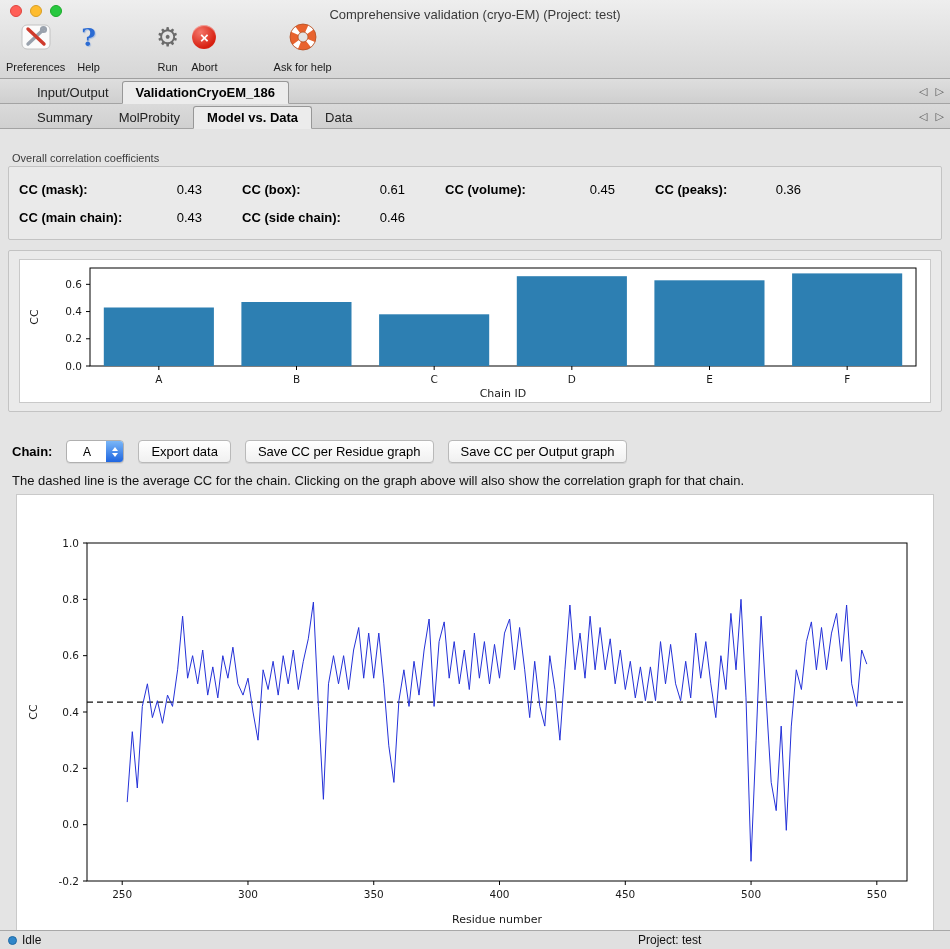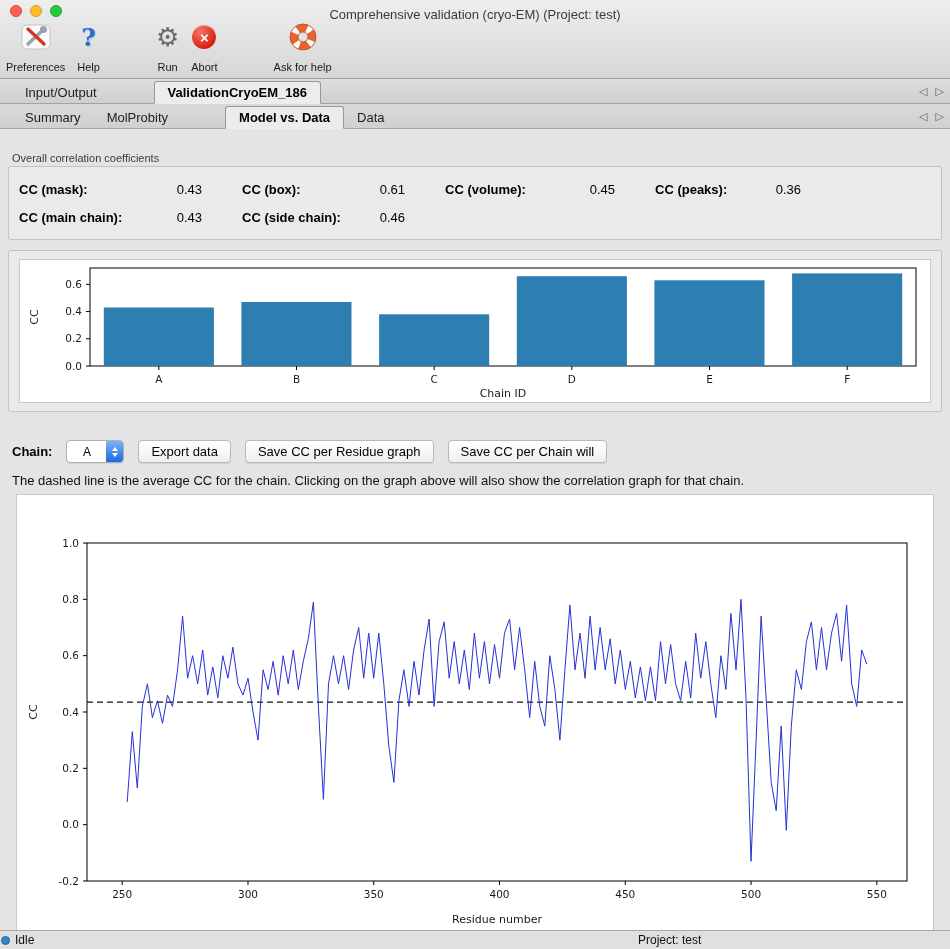--- a/index.html
+++ b/index.html
@@ -20,26 +20,26 @@
   .toolbar{display:flex;align-items:flex-end;padding:3px 6px 5px;height:48px;}
   .tb-item{display:flex;flex-direction:column;align-items:center;margin-right:12px;cursor:default;}
   .tb-item.gap{margin-left:44px;}
   .tb-icon{height:30px;display:flex;align-items:center;justify-content:center;}
   .tb-label{font-size:11px;color:#1a1a1a;margin-top:9px;white-space:nowrap;}
   .help-q{color:#2b6bd3;font-size:25px;font-weight:bold;font-family:"DejaVu Serif",serif;text-shadow:1px 1px 1px #aabede;}
   .gear-glyph{font-size:26px;color:#6b6b6b;line-height:26px;}
   .abort-circle{width:24px;height:24px;border-radius:50%;background:radial-gradient(circle at 35% 30%,#f4766a,#d71f10 70%);
     color:#fff;font-weight:bold;font-size:15px;display:flex;align-items:center;justify-content:center;box-shadow:inset 0 1px 1px rgba(255,255,255,.5);}
   
-  .tabbar{height:24px;display:flex;align-items:flex-end;padding-left:12px;position:relative;
+  .tabbar{height:24px;display:flex;align-items:flex-end;padding-left:24px;position:relative;
     background:linear-gradient(#dedede,#cfcfcf);border-bottom:1px solid #a3a3a3;}
   .tabbar.sub{background:linear-gradient(#dadada,#d0d0d0);}
   .tab{height:21px;line-height:21px;padding:0 13px;font-size:13px;color:#222;}
   .tab.active{background:#ececec;border:1px solid #979797;border-bottom:1px solid #ececec;
-    border-radius:3px 3px 0 0;font-weight:bold;margin-bottom:-1px;color:#000;margin-left:44px;}
+    border-radius:3px 3px 0 0;font-weight:bold;margin-bottom:-1px;color:#000;}
   .pager{position:absolute;right:6px;top:0;height:24px;display:flex;align-items:center;gap:8px;
     font-size:11px;color:#555;}
   .pager span{cursor:default;}
   
   .content{padding-top:20px;}
   .section-label{font-size:11px;color:#3c3c3c;margin:3px 0 2px 12px;}
   .groupbox{border:1px solid #c3c3c3;background:#eaeaea;margin:0 8px 10px;padding:8px 10px;border-radius:2px;}
   .cc-row{display:flex;align-items:center;height:28px;font-size:13px;color:#000;}
   .cc-label{font-weight:bold;}
   .cc-value{text-align:right;width:48px;margin-right:40px;}
@@ -60,21 +60,21 @@
     align-items:center;justify-content:center;gap:2px;}
   .tri-up{width:0;height:0;border-left:3.5px solid transparent;border-right:3.5px solid transparent;border-bottom:4px solid #fff;}
   .tri-down{width:0;height:0;border-left:3.5px solid transparent;border-right:3.5px solid transparent;border-top:4px solid #fff;}
   .mac-btn{height:21px;padding:0 12px;font-size:13px;color:#000;background:linear-gradient(#ffffff,#f0f0f0);
     border:1px solid #b9b9b9;border-radius:4px;box-shadow:0 1px 0 rgba(0,0,0,.08);display:flex;align-items:center;
     font-family:"Liberation Sans",sans-serif;}
   .help-text{font-size:13px;color:#111;margin:10px 12px 4px;}
   
   .statusbar{position:absolute;left:0;bottom:0;width:950px;height:18px;background:#e0e0e0;
     border-top:1px solid #a8a8a8;display:flex;align-items:center;font-size:12px;color:#111;}
-  .status-left{display:flex;align-items:center;gap:5px;padding-left:1px;}
+  .status-left{display:flex;align-items:center;gap:5px;padding-left:8px;}
   .status-dot{width:9px;height:9px;border-radius:50%;background:#2f86c9;border:1px solid #1f6aa5;box-sizing:border-box;}
   .project-label{position:absolute;left:638px;}
 </style>
 </head>
 <body>
 
 <div class="header">
   <div class="titlebar">
     <div class="lights">
       <div class="light red"></div>
@@ -210,21 +210,21 @@
     <span class="chain-label">Chain:</span>
     <div class="combo">
       <span class="combo-value">A</span>
       <span class="combo-step">
         <span class="tri-up"></span>
           <span class="tri-down"></span>
       </span>
     </div>
     <div class="mac-btn">Export data</div>
     <div class="mac-btn">Save CC per Residue graph</div>
-    <div class="mac-btn">Save CC per Chain will</div>
+    <div class="mac-btn">Save CC per Output graph</div>
   </div>
 
   <div class="help-text">The dashed line is the average CC for the chain. Clicking on the graph above will also show the correlation graph for that chain.</div>
 
   <div class="bigpanel">
     <svg width="912" height="440">
         <rect x="70" y="48" width="820" height="338" fill="#ffffff" stroke="#000000" stroke-width="1"></rect>
         <line x1="66" y1="386" x2="70" y2="386" stroke="#000" stroke-width="1"></line>
         <text x="62" y="389.5" text-anchor="end" class="tick">-0.2</text>
         <line x1="66" y1="329.66666666666663" x2="70" y2="329.66666666666663" stroke="#000" stroke-width="1"></line>

